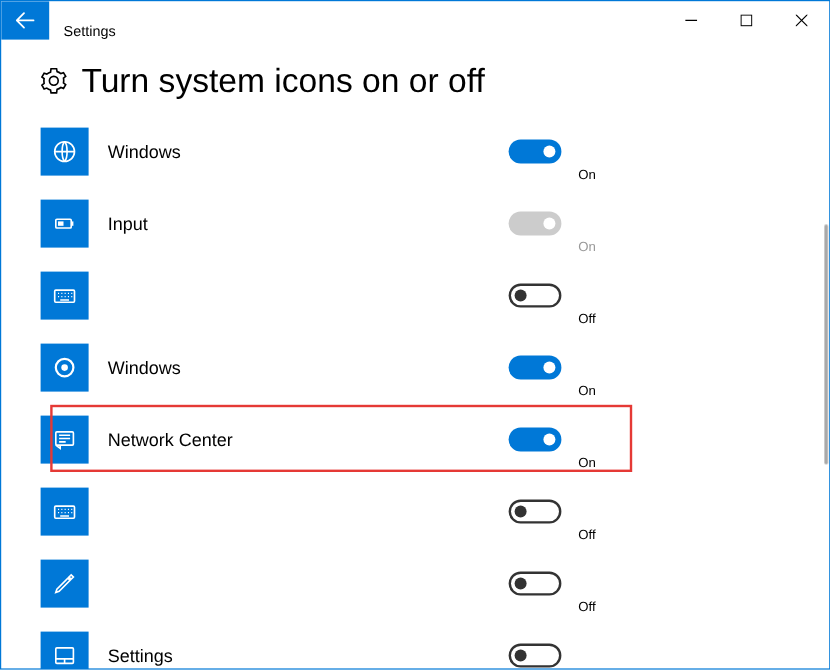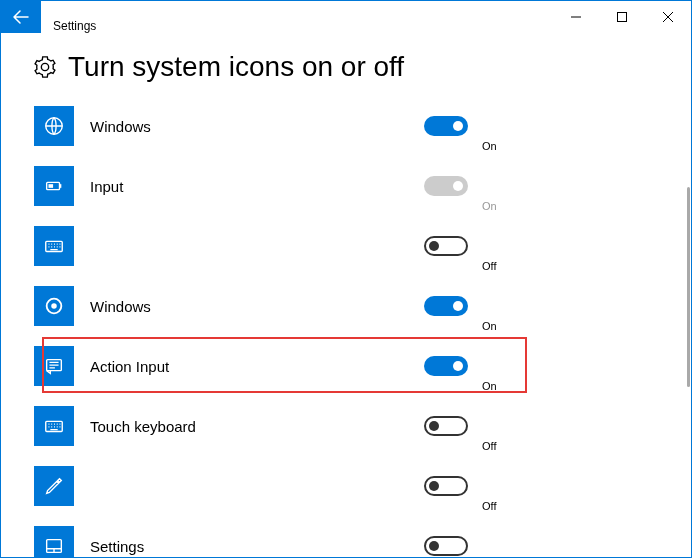--- a/index.html
+++ b/index.html
@@ -250,36 +250,35 @@
         </div>
       </div>
       <div class="row">
         <div class="highlight"></div>
         <div class="icon-tile">
           <svg width="22" height="22" viewBox="0 0 24 24">
             <rect x="4" y="5" width="16" height="12" rx="1" stroke="#fff" fill="none" stroke-width="1.5"></rect>
             <path d="M7 8h10M7 11h10M7 14h6M4 17l4 3v-3" stroke="#fff" fill="none" stroke-width="1.5"></path>
           </svg>
         </div>
-        <span class="row-label">Action Input</span>
+        <span class="row-label">Network Center</span>
         <div class="toggle-zone">
           <div class="toggle on">
             <div class="knob"></div>
           </div>
           <span class="toggle-label">On</span>
         </div>
       </div>
       <div class="row">
         <div class="icon-tile">
           <svg width="22" height="22" viewBox="0 0 24 24">
             <rect x="3" y="7" width="18" height="11" rx="1" stroke="#fff" fill="none" stroke-width="1.5"></rect>
             <path d="M6 10h1m2 0h1m2 0h1m2 0h1m2 0h1M6 13h1m2 0h1m2 0h1m2 0h1m2 0h1M8 16h8" stroke="#fff" stroke-width="1.2"></path>
           </svg>
         </div>
-        <span class="row-label">Touch keyboard</span>
         <div class="toggle-zone">
           <div class="toggle off">
             <div class="knob"></div>
           </div>
           <span class="toggle-label">Off</span>
         </div>
       </div>
       <div class="row">
         <div class="icon-tile">
           <svg width="22" height="22" viewBox="0 0 24 24">

